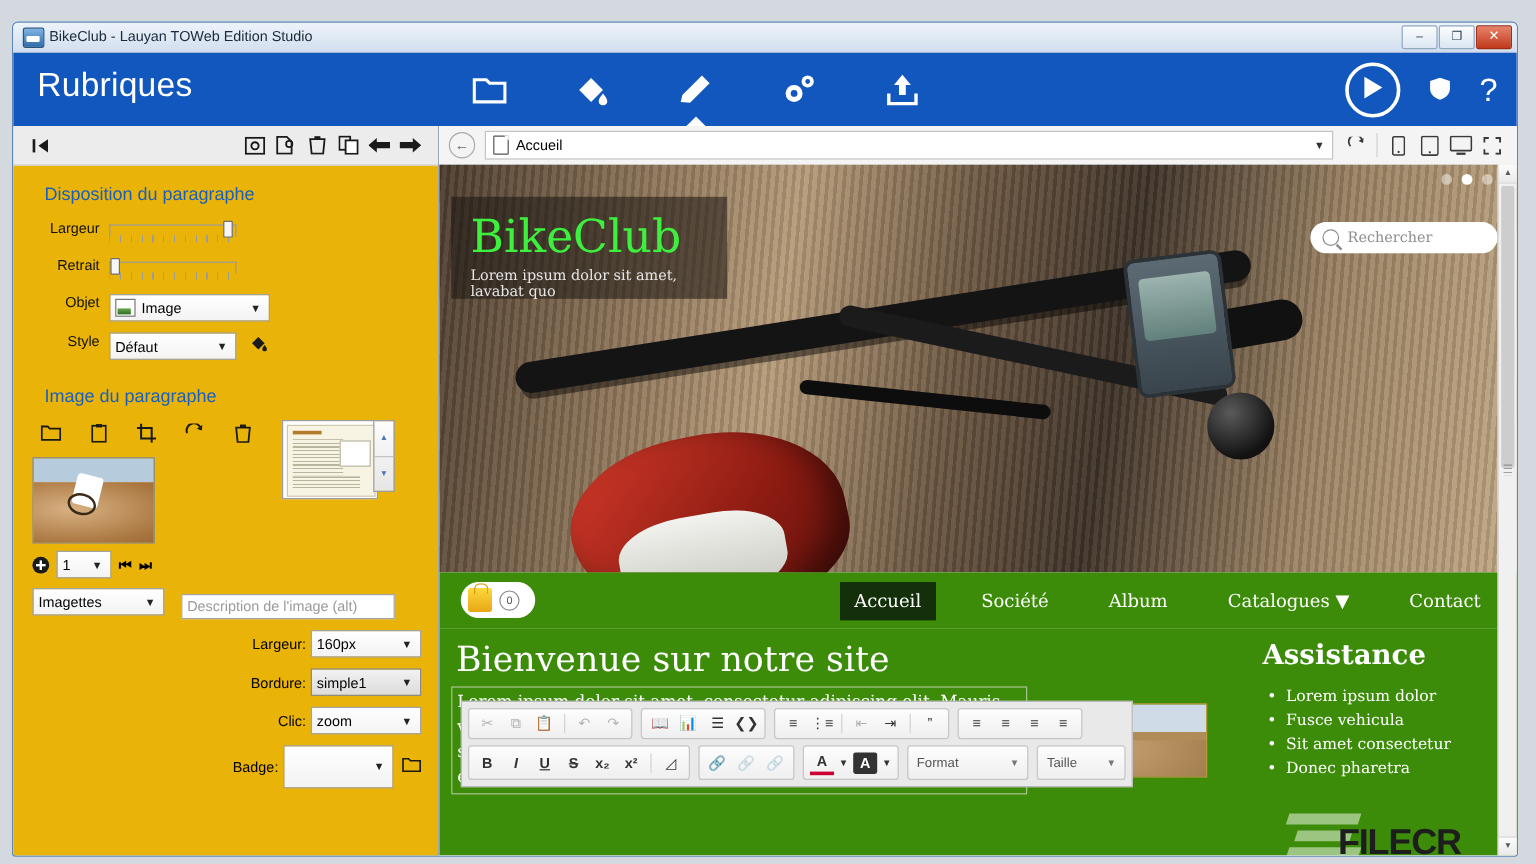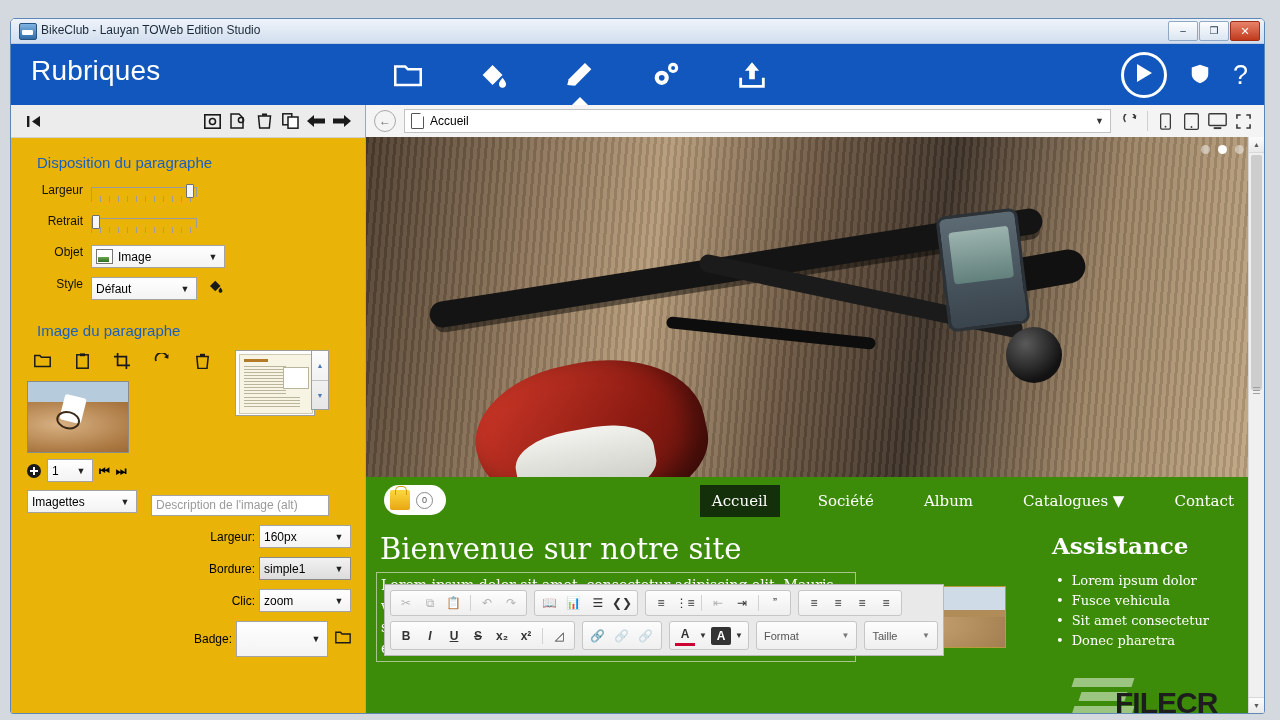--- a/index.html
+++ b/index.html
@@ -520,27 +520,35 @@
         <div class="hero">
           <div class="bar"></div>
           <div class="bar2"></div>
           <div class="grip"></div>
           <div class="comp"></div>
           <div class="brake"></div>
           <div class="hub"></div>
           <div class="hand"></div>
           <div class="handw"></div>
 
+          <div class="logo">
+            <div class="l1"><span>Bike</span><span style="color: rgb(62, 240, 62);">Club</span></div>
+            <div class="l2">Lorem ipsum dolor sit amet, lavabat quo</div>
+          </div>
 
           <div class="dots">
             <i></i>
             <i class="on"></i>
             <i></i>
           </div>
 
+          <div class="searchbox">
+            <span class="sic"></span>
+            <span class="st">Rechercher</span>
+          </div>
         </div>
 
         <div class="greenbar">
           <div class="cartpill">
             <span class="bagic"></span>
             <span class="cartnum">0</span>
           </div>
           <div class="nav">
             <a class="on" href="#">Accueil</a>
             <a href="#">Société</a>

